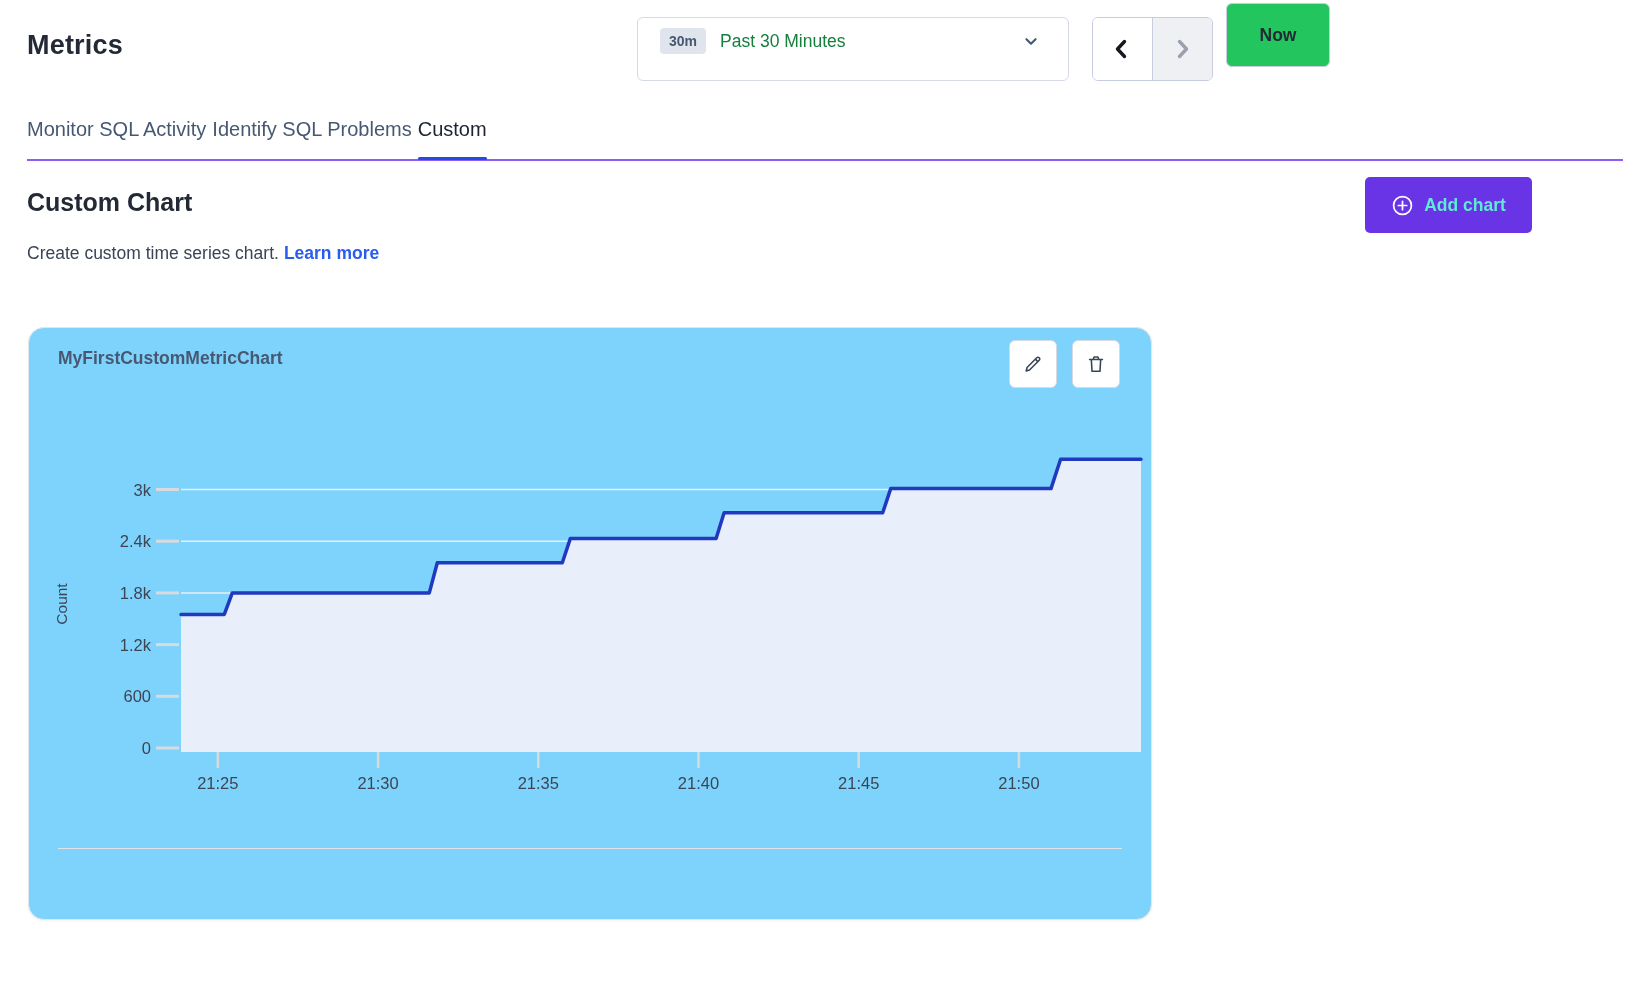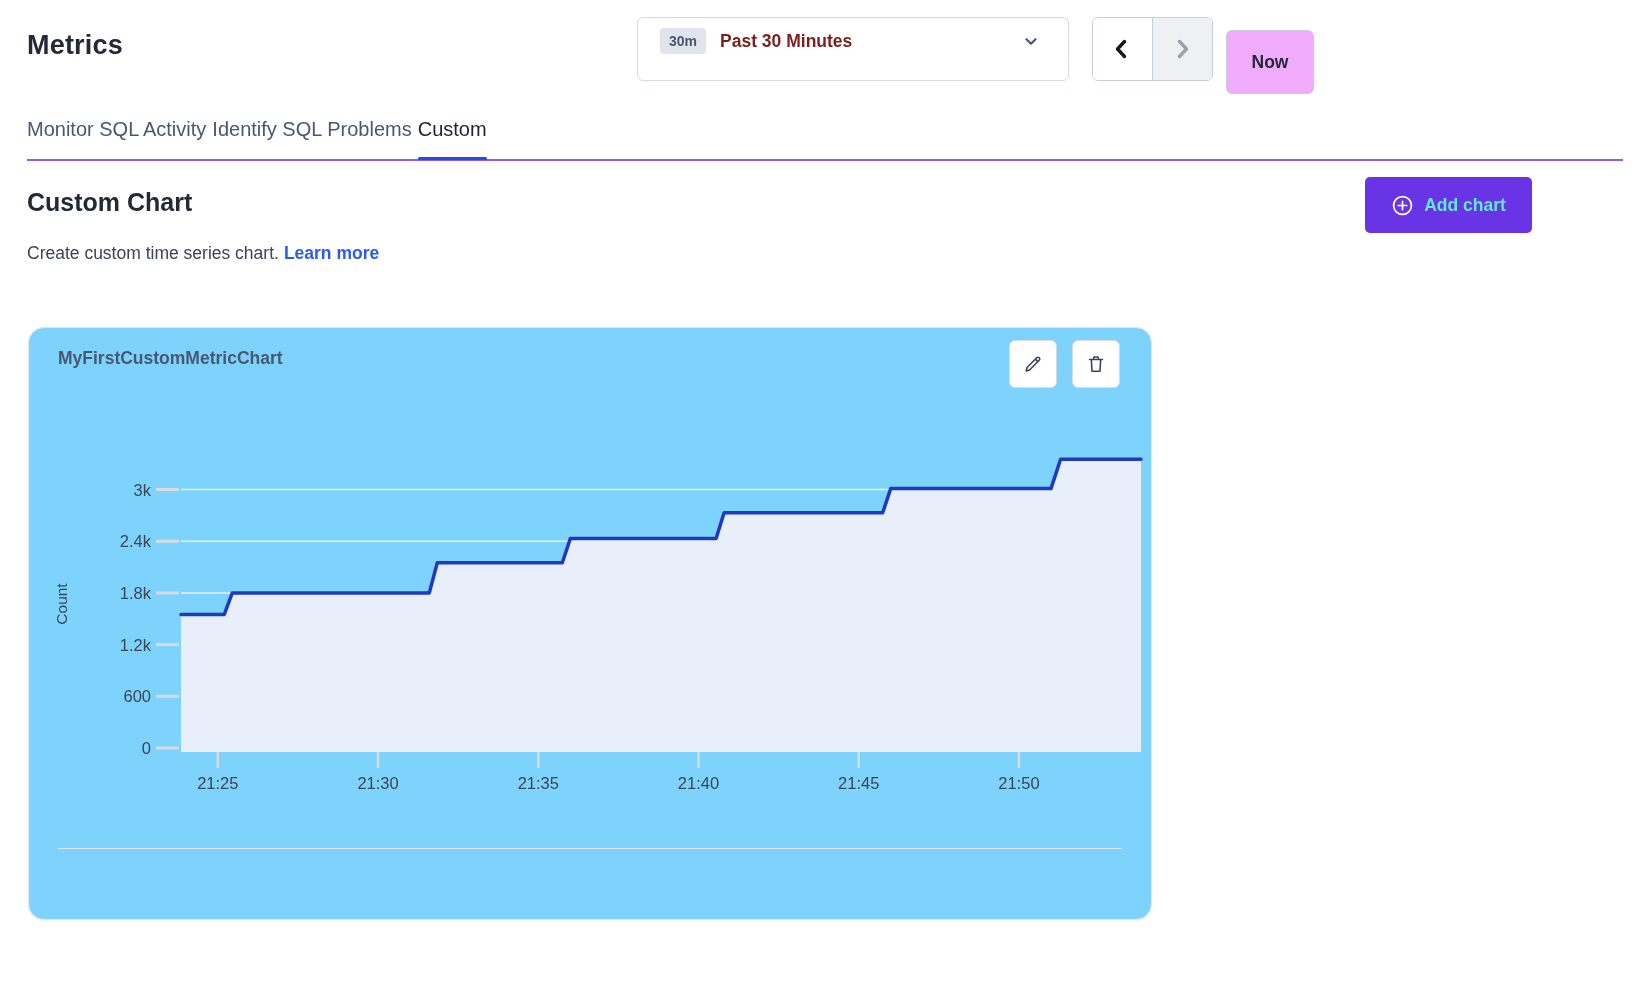--- a/index.html
+++ b/index.html
@@ -18,33 +18,33 @@
   }
   .time-selector {
     position:absolute; left:637px; top:17px; width:432px; height:64px;
     background:#fff; border:1px solid #d5dae6; border-radius:6px;
     display:flex; align-items:center; padding:0 26px 16px 22px; cursor:pointer;
   }
   .time-badge {
     background:#e0e4ec; color:#475872; font-size:14px; font-weight:700;
     border-radius:4px; padding:6px 9px; line-height:1;
   }
-  .time-value { font-size:17.5px; font-weight:700; color:#7f1d1d; margin-left:14px; }
+  .time-value { font-size:17.5px; font-weight:400; color:#15803d; margin-left:14px; }
   .time-selector .chev { margin-left:auto; }
   .arrow-group {
     position:absolute; left:1092px; top:17px; width:121px; height:64px;
     border:1px solid #c7cddf; border-radius:6px; overflow:hidden;
     display:flex; background:#fff;
   }
   .arrow-cell { width:60px; height:100%; display:flex; align-items:center; justify-content:center; cursor:pointer; }
   .arrow-cell.prev { border-right:1px solid #c7cddf; background:#ffffff; }
   .arrow-cell.next { background:#eef0f3; cursor:default; }
   .now-button {
-    position:absolute; left:1226px; top:30px; width:88px; height:64px;
-    background:#f0abfc; border:1px solid #c7cddf; border-radius:6px;
+    position:absolute; left:1226px; top:3px; width:104px; height:64px;
+    background:#22c55e; border:1px solid #c7cddf; border-radius:6px;
     font-size:17.5px; font-weight:600; color:#242a35;
     display:flex; align-items:center; justify-content:center; cursor:pointer;
   }
   
   .tabs {
     position:absolute; left:27px; right:27px; top:114px;
     border-bottom:2px solid #8b5cf6; display:flex; gap:6px;
   }
   .tab {
     font-size:20px; color:#475872; padding:4px 0 18px 0; cursor:pointer;

